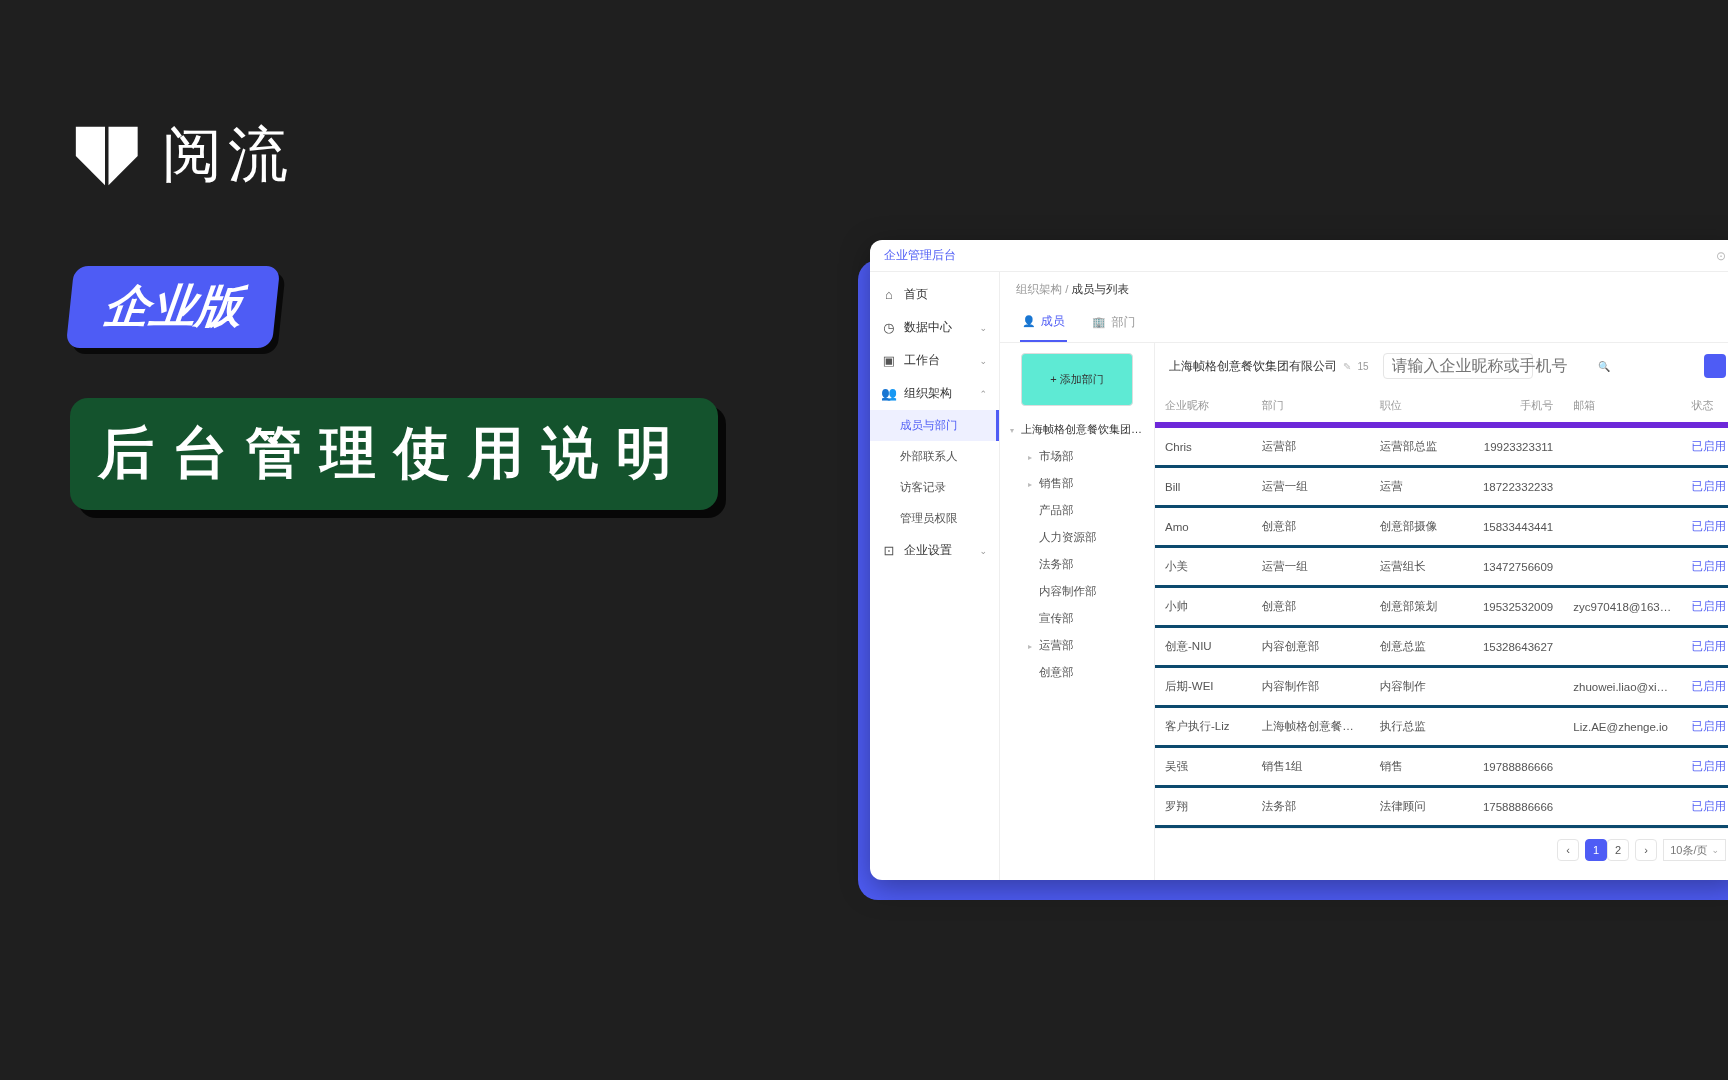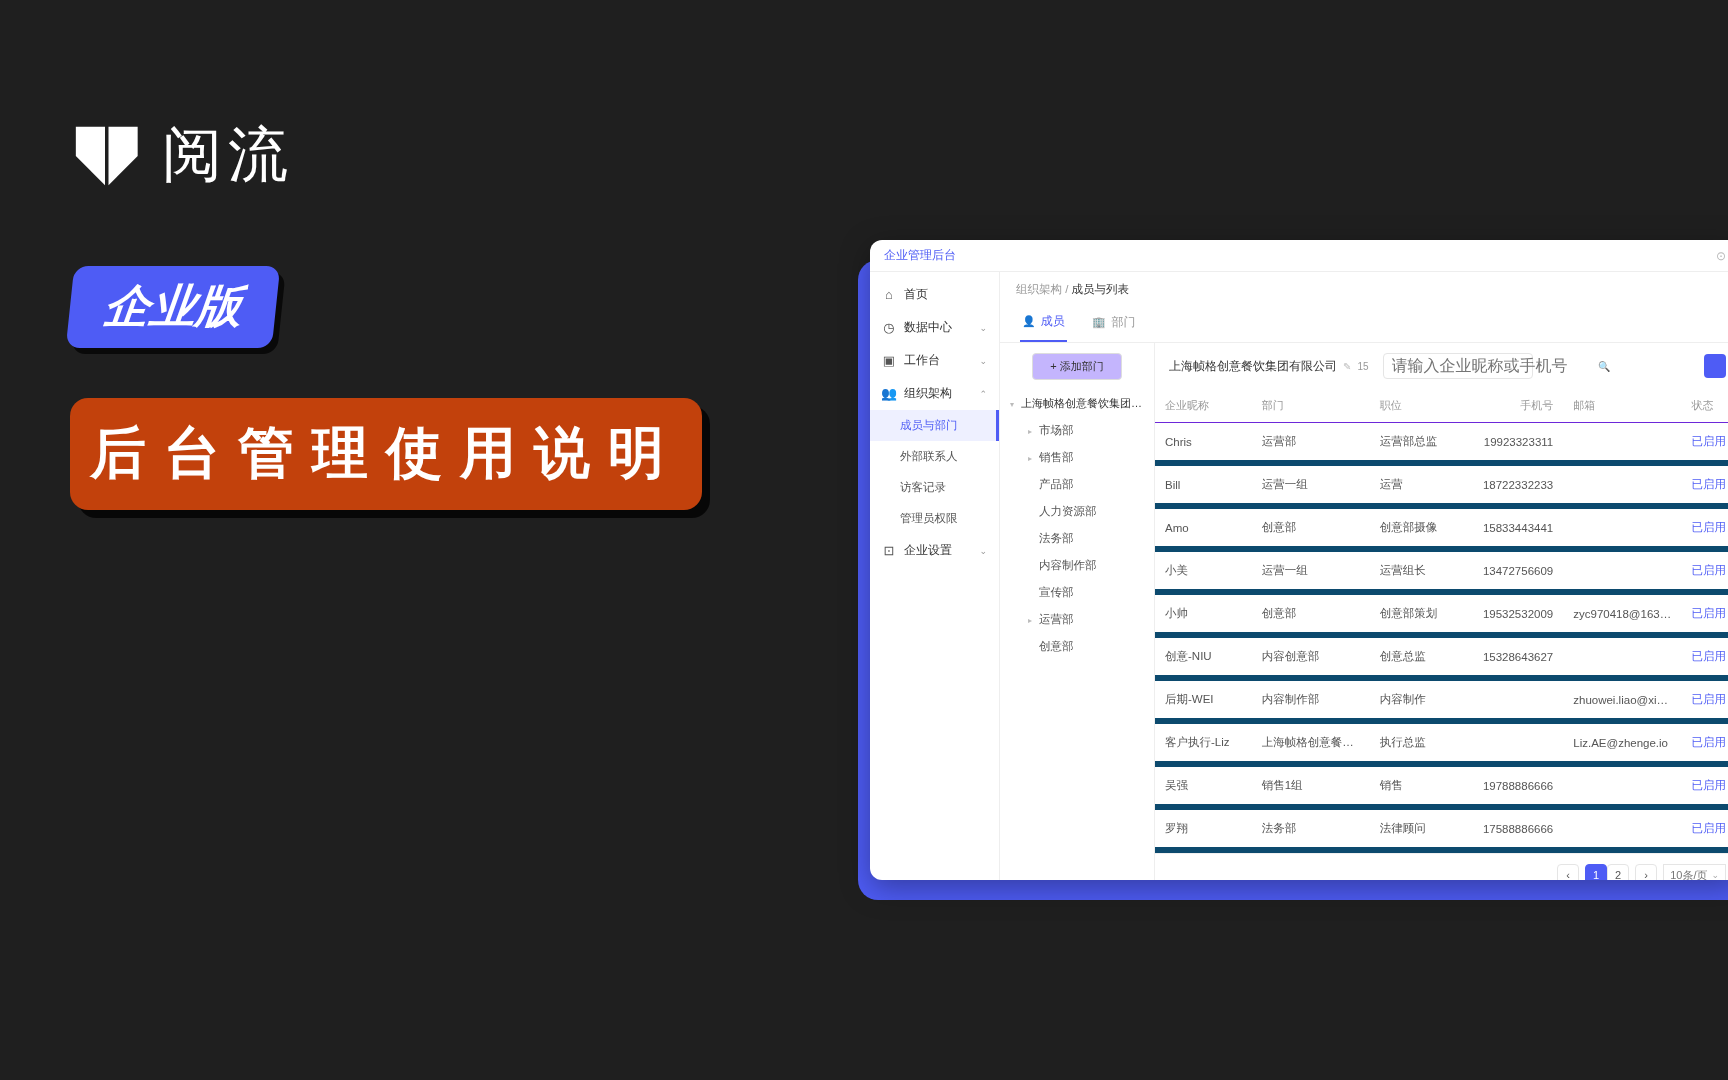--- a/index.html
+++ b/index.html
@@ -58,25 +58,25 @@
   font-style: italic;
   line-height: 1.08;
   color: #fff;
   text-shadow: 8px 8px 0 rgba(0,0,0,0.75);
   margin-bottom: 55px;
   letter-spacing: 2px;
   white-space: pre-line;
 }
 .subtitle {
   display: inline-block;
-  background: #c2410c;
+  background: #14532d;
   color: #fff;
   font-size: 56px;
   font-weight: 700;
-  padding: 18px 20px;
+  padding: 18px 28px;
   border-radius: 18px;
   letter-spacing: 18px;
   box-shadow: 8px 8px 0 rgba(0,0,0,0.75);
 }
 
 
 .blue-backdrop {
   position: absolute;
   right: 0;
   top: 260px;
@@ -176,26 +176,26 @@
 
 .dept-tree {
   width: 155px;
   border-right: 1px solid #eee;
   padding: 10px 6px;
   font-size: 11.5px;
 }
 .add-dept-btn {
   margin: 0 auto 10px;
   display: block;
-  width: 90px;
-  padding: 5px 0;
+  width: 112px;
+  padding: 18px 0;
   text-align: center;
   border: 1px solid #ddd;
   border-radius: 4px;
-  background: #c4b5fd;
+  background: #5eead4;
   font-size: 11px;
   cursor: pointer;
   color: #333;
 }
 .tree-node {
   padding: 6px 4px 6px 10px;
   color: #555;
   cursor: pointer;
   white-space: nowrap;
   overflow: hidden;
@@ -247,27 +247,27 @@
 table {
   width: 100%;
   border-collapse: collapse;
   font-size: 11.5px;
 }
 thead th {
   text-align: left;
   font-weight: 400;
   color: #999;
   padding: 9px 10px;
-  border-bottom: 1px solid #6d28d9;
+  border-bottom: 6px solid #6d28d9;
   font-size: 11px;
 }
 tbody td {
   padding: 11px 10px;
   color: #555;
-  border-bottom: 6px solid #0c4a6e;
+  border-bottom: 3px solid #0c4a6e;
   white-space: nowrap;
   overflow: hidden;
   text-overflow: ellipsis;
   max-width: 110px;
   margin-top: 8px;
 }
 tbody td .status { color: #4e5cf5; }
 thead th:nth-child(1), tbody td:nth-child(1){ width:90px;}
 thead th:nth-child(2), tbody td:nth-child(2){ width:90px;}
 thead th:nth-child(3), tbody td:nth-child(3){ width:85px;}

